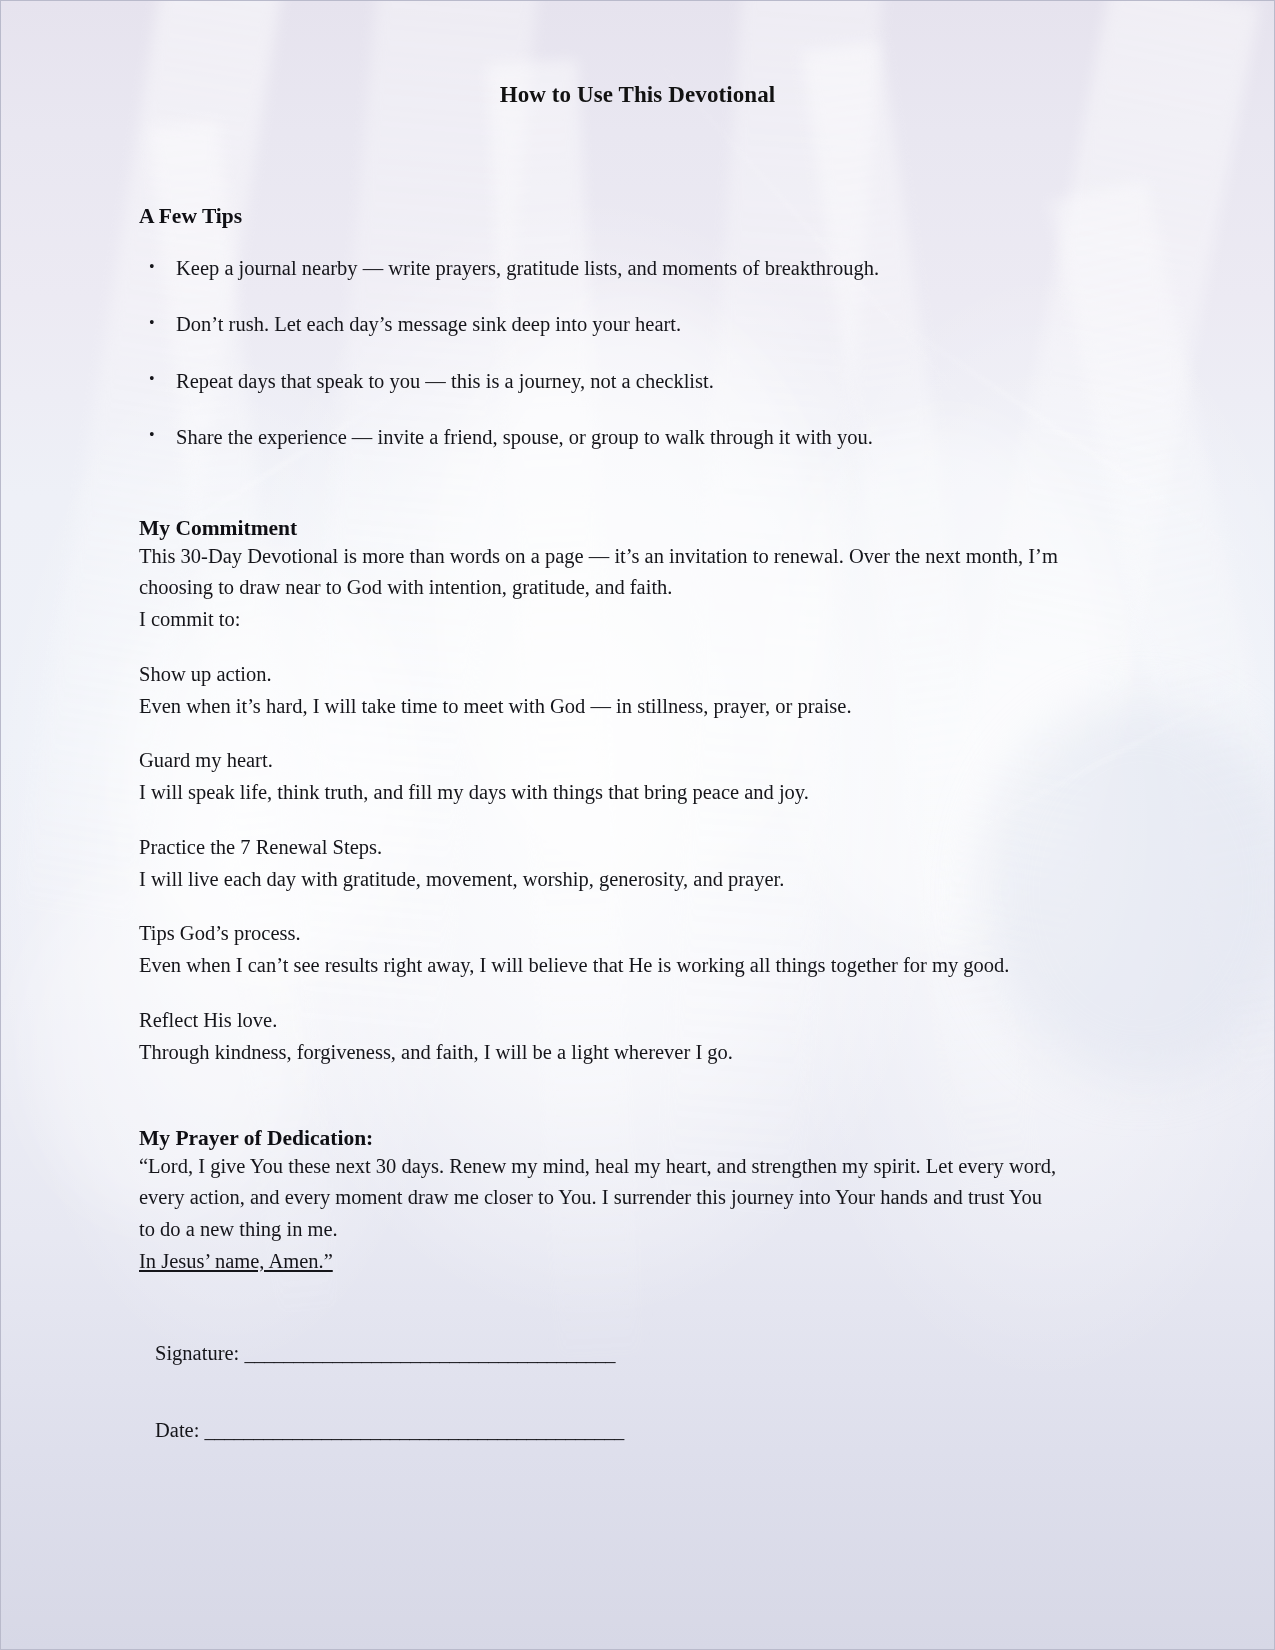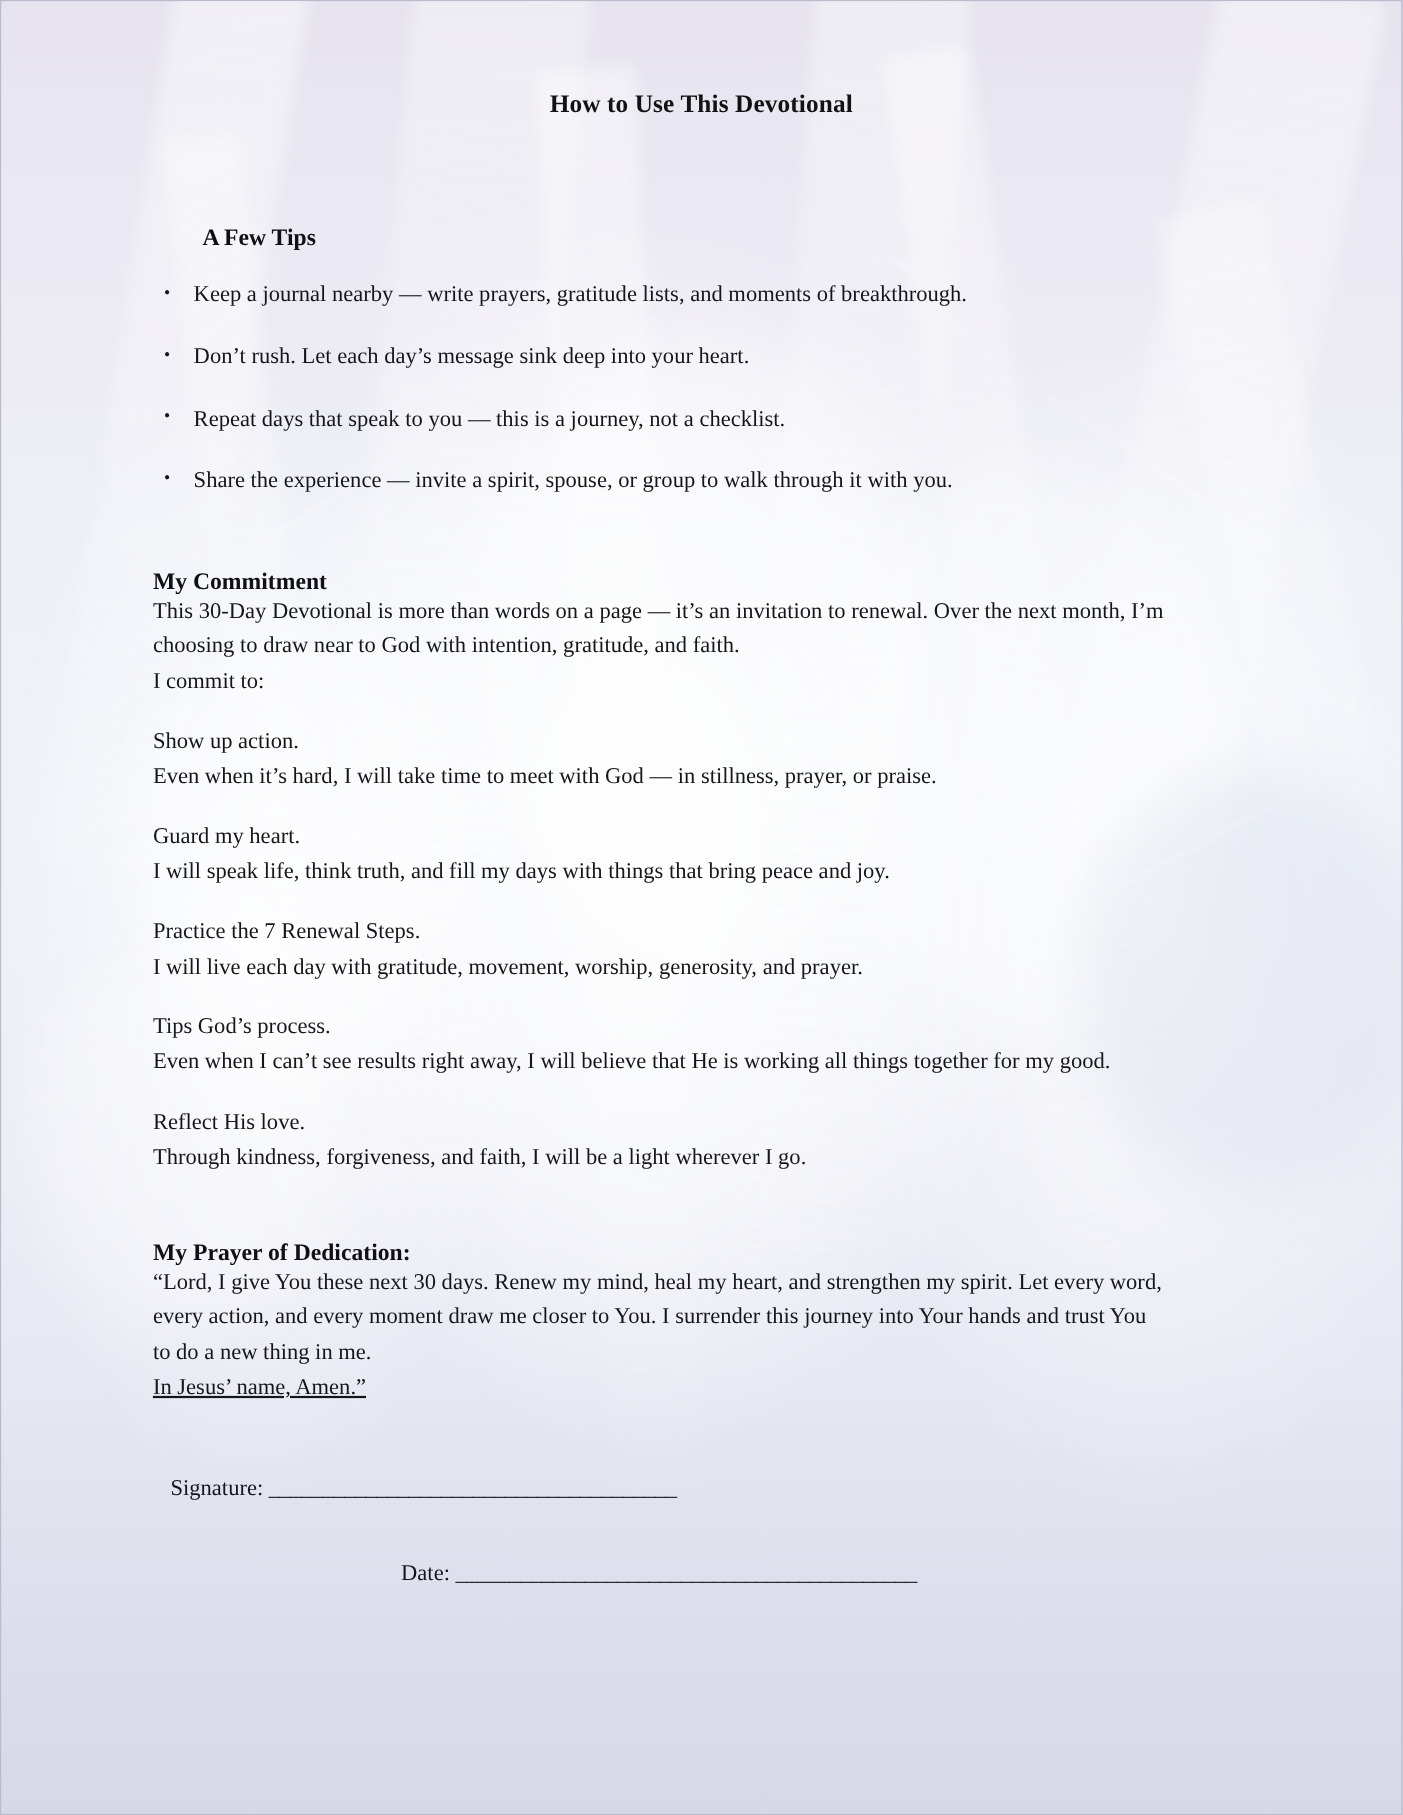--- a/index.html
+++ b/index.html
@@ -91,21 +91,21 @@
     color: #15151a;
   }
 
   .section-heading {
     font-weight: bold;
     font-size: 21.5px;
     color: #0f0f14;
     margin: 0;
   }
 
-  .heading-tips { margin-top: 96px; margin-left: 45px; }
+  .heading-tips { margin-top: 96px; }
   .heading-commitment { margin-top: 65px; }
   .heading-prayer { margin-top: 57px; }
 
   ul.tips {
     list-style: none;
     margin: 0;
     padding: 0;
   }
   ul.tips li {
     position: relative;
@@ -142,21 +142,21 @@
 
   .prayer-body { margin-top: 22px; }
   .prayer-amen { margin-top: 0; text-decoration: underline; }
 
   .sig-row {
     font-size: 20.5px;
     line-height: 1.5;
     margin: 16px;
   }
   .sig-row.signature { margin-top: 60px; }
-  .sig-row.date { margin-top: 47px; text-align: center; }
+  .sig-row.date { margin-top: 47px; }
   .sig-rule {
     letter-spacing: -0.5px;
   }
 </style>
 </head>
 <body>
 
 <div class="page">
 
   <div class="texture">
@@ -196,21 +196,21 @@
         <li>
           <span class="bullet">•</span>
           <span>Don’t rush. Let each day’s message sink deep into your heart.</span>
         </li>
         <li>
           <span class="bullet">•</span>
           <span>Repeat days that speak to you — this is a journey, not a checklist.</span>
         </li>
         <li>
           <span class="bullet">•</span>
-          <span>Share the experience — invite a spirit, spouse, or group to walk through it with you.</span>
+          <span>Share the experience — invite a friend, spouse, or group to walk through it with you.</span>
         </li>
       </ul>
 
       <h2 class="section-heading heading-commitment">My Commitment</h2>
 
       <p class="para commit-intro">This 30-Day Devotional is more than words on a page — it’s an invitation to renewal. Over the next month, I’m choosing to draw near to God with intention, gratitude, and faith.</p>
 
       <p class="para commit-lead">I commit to:</p>
 
       <div class="commit-block">

